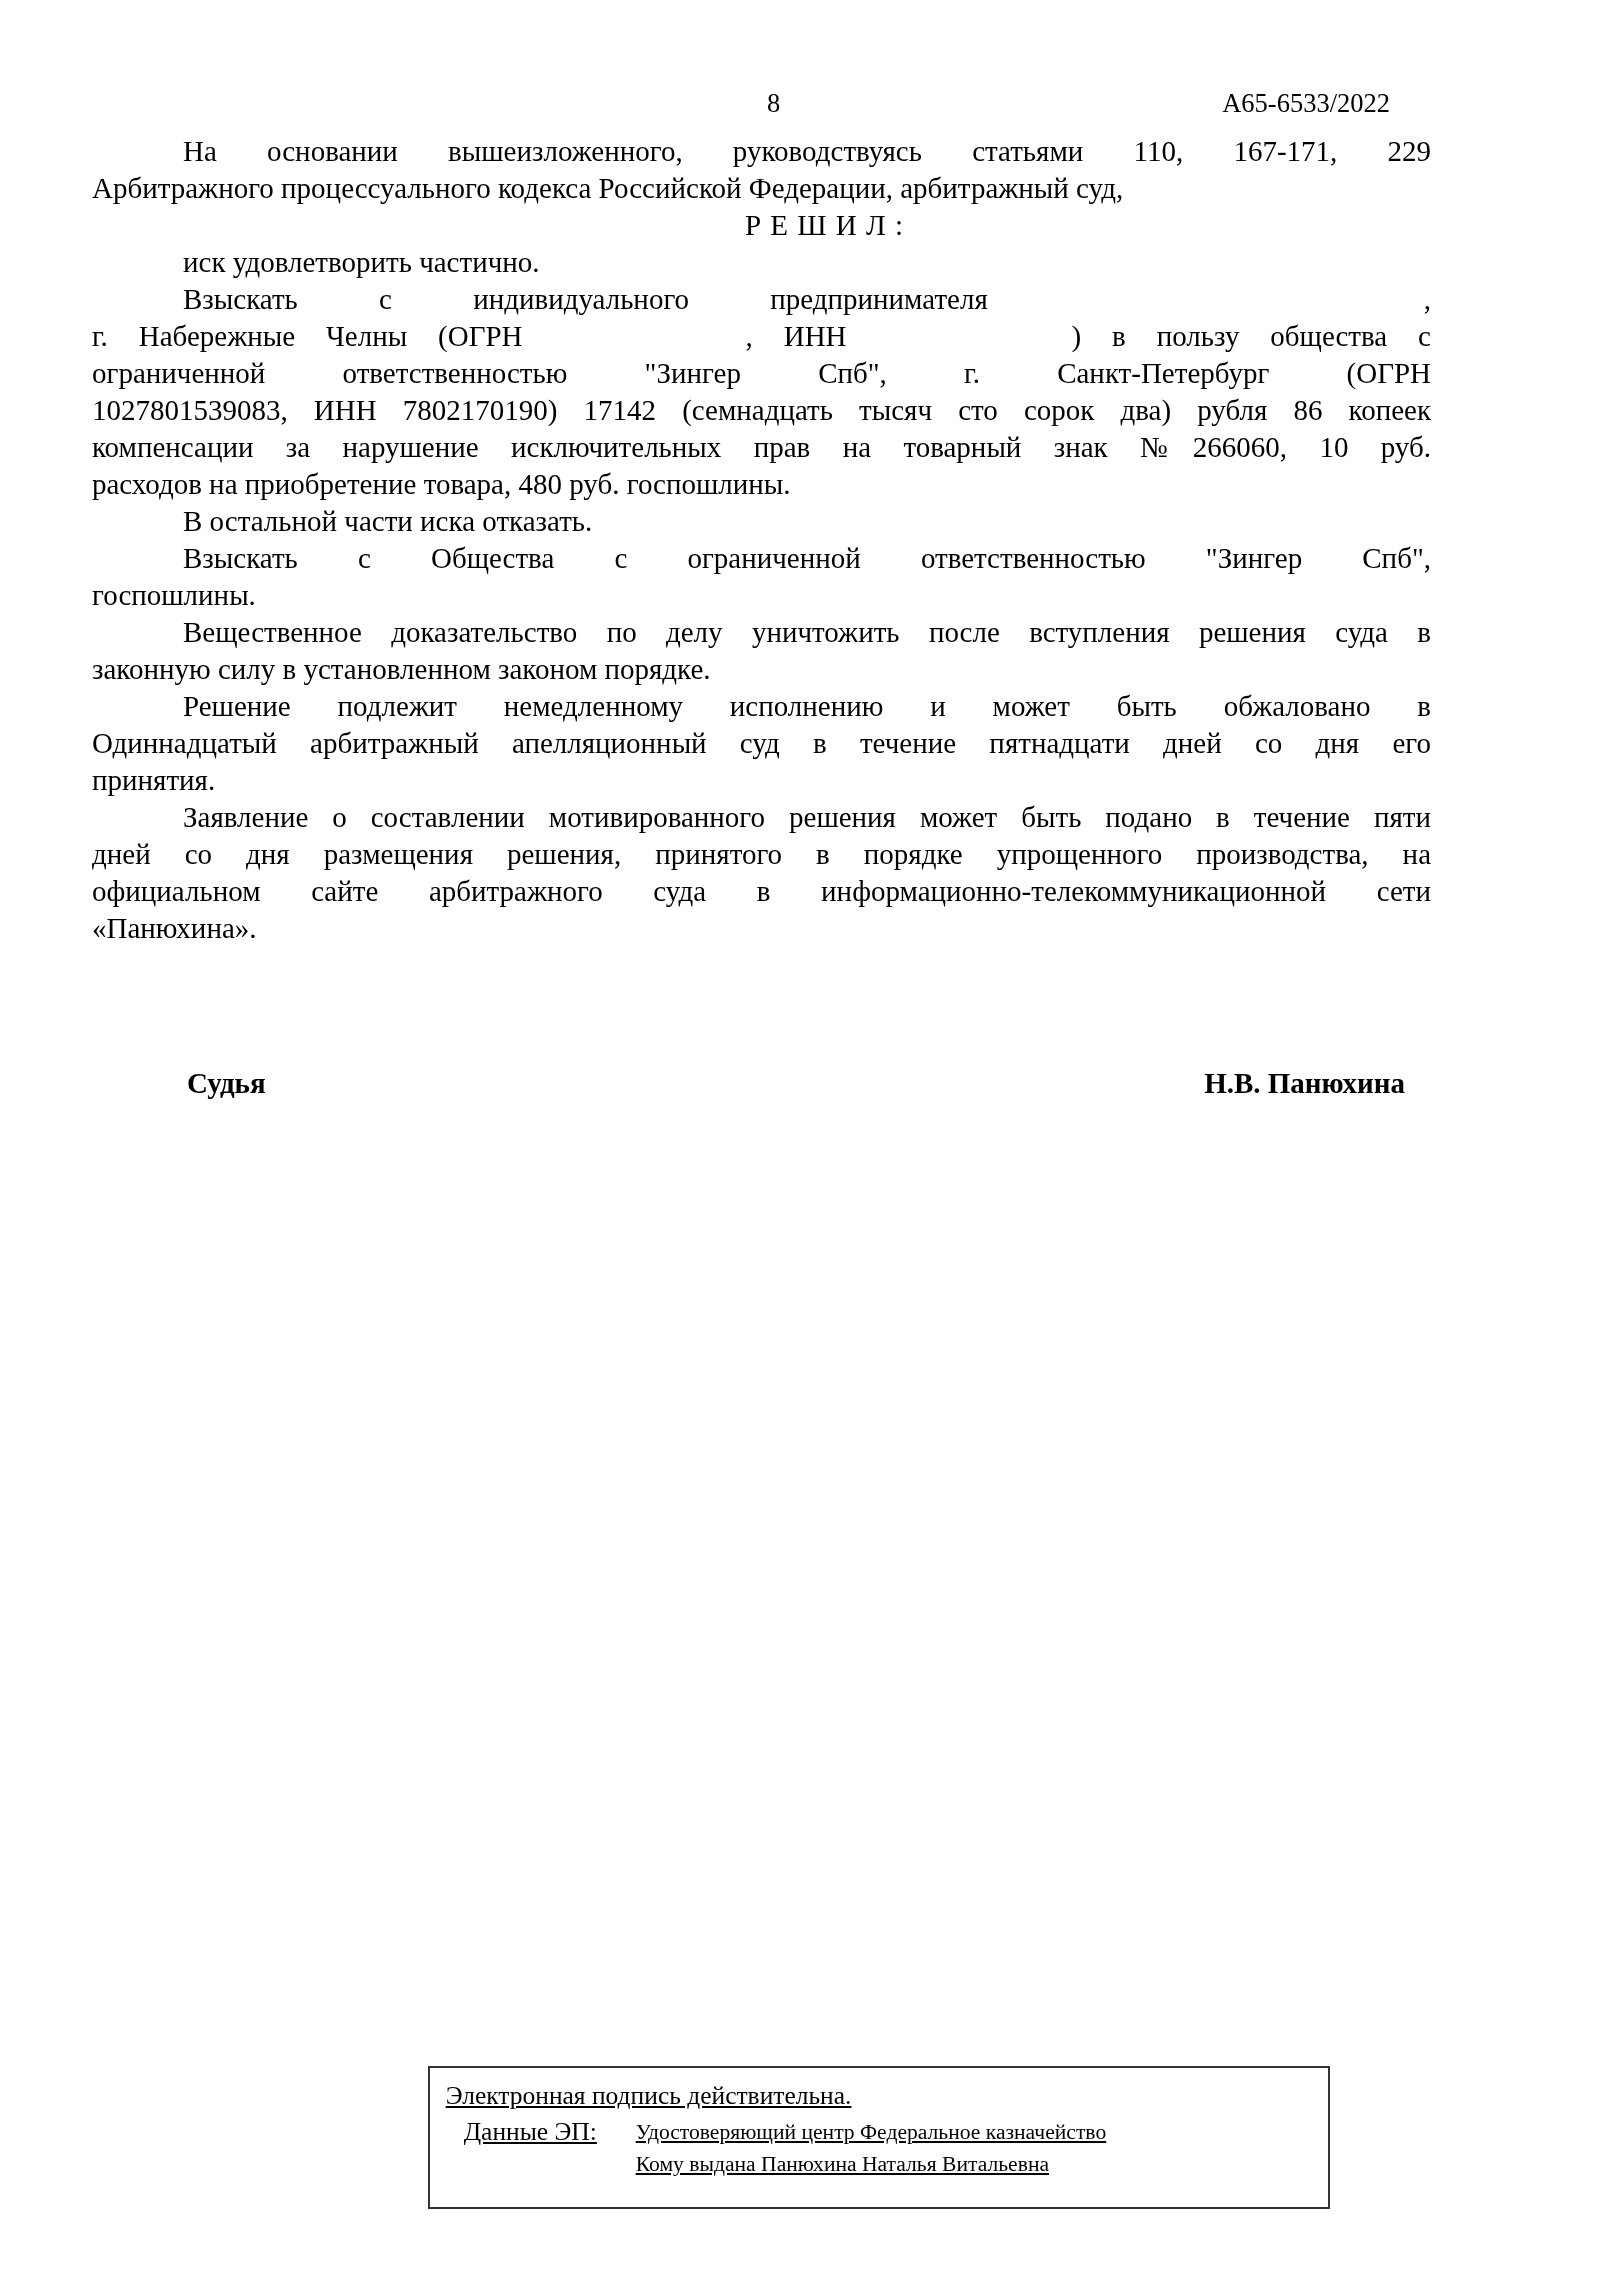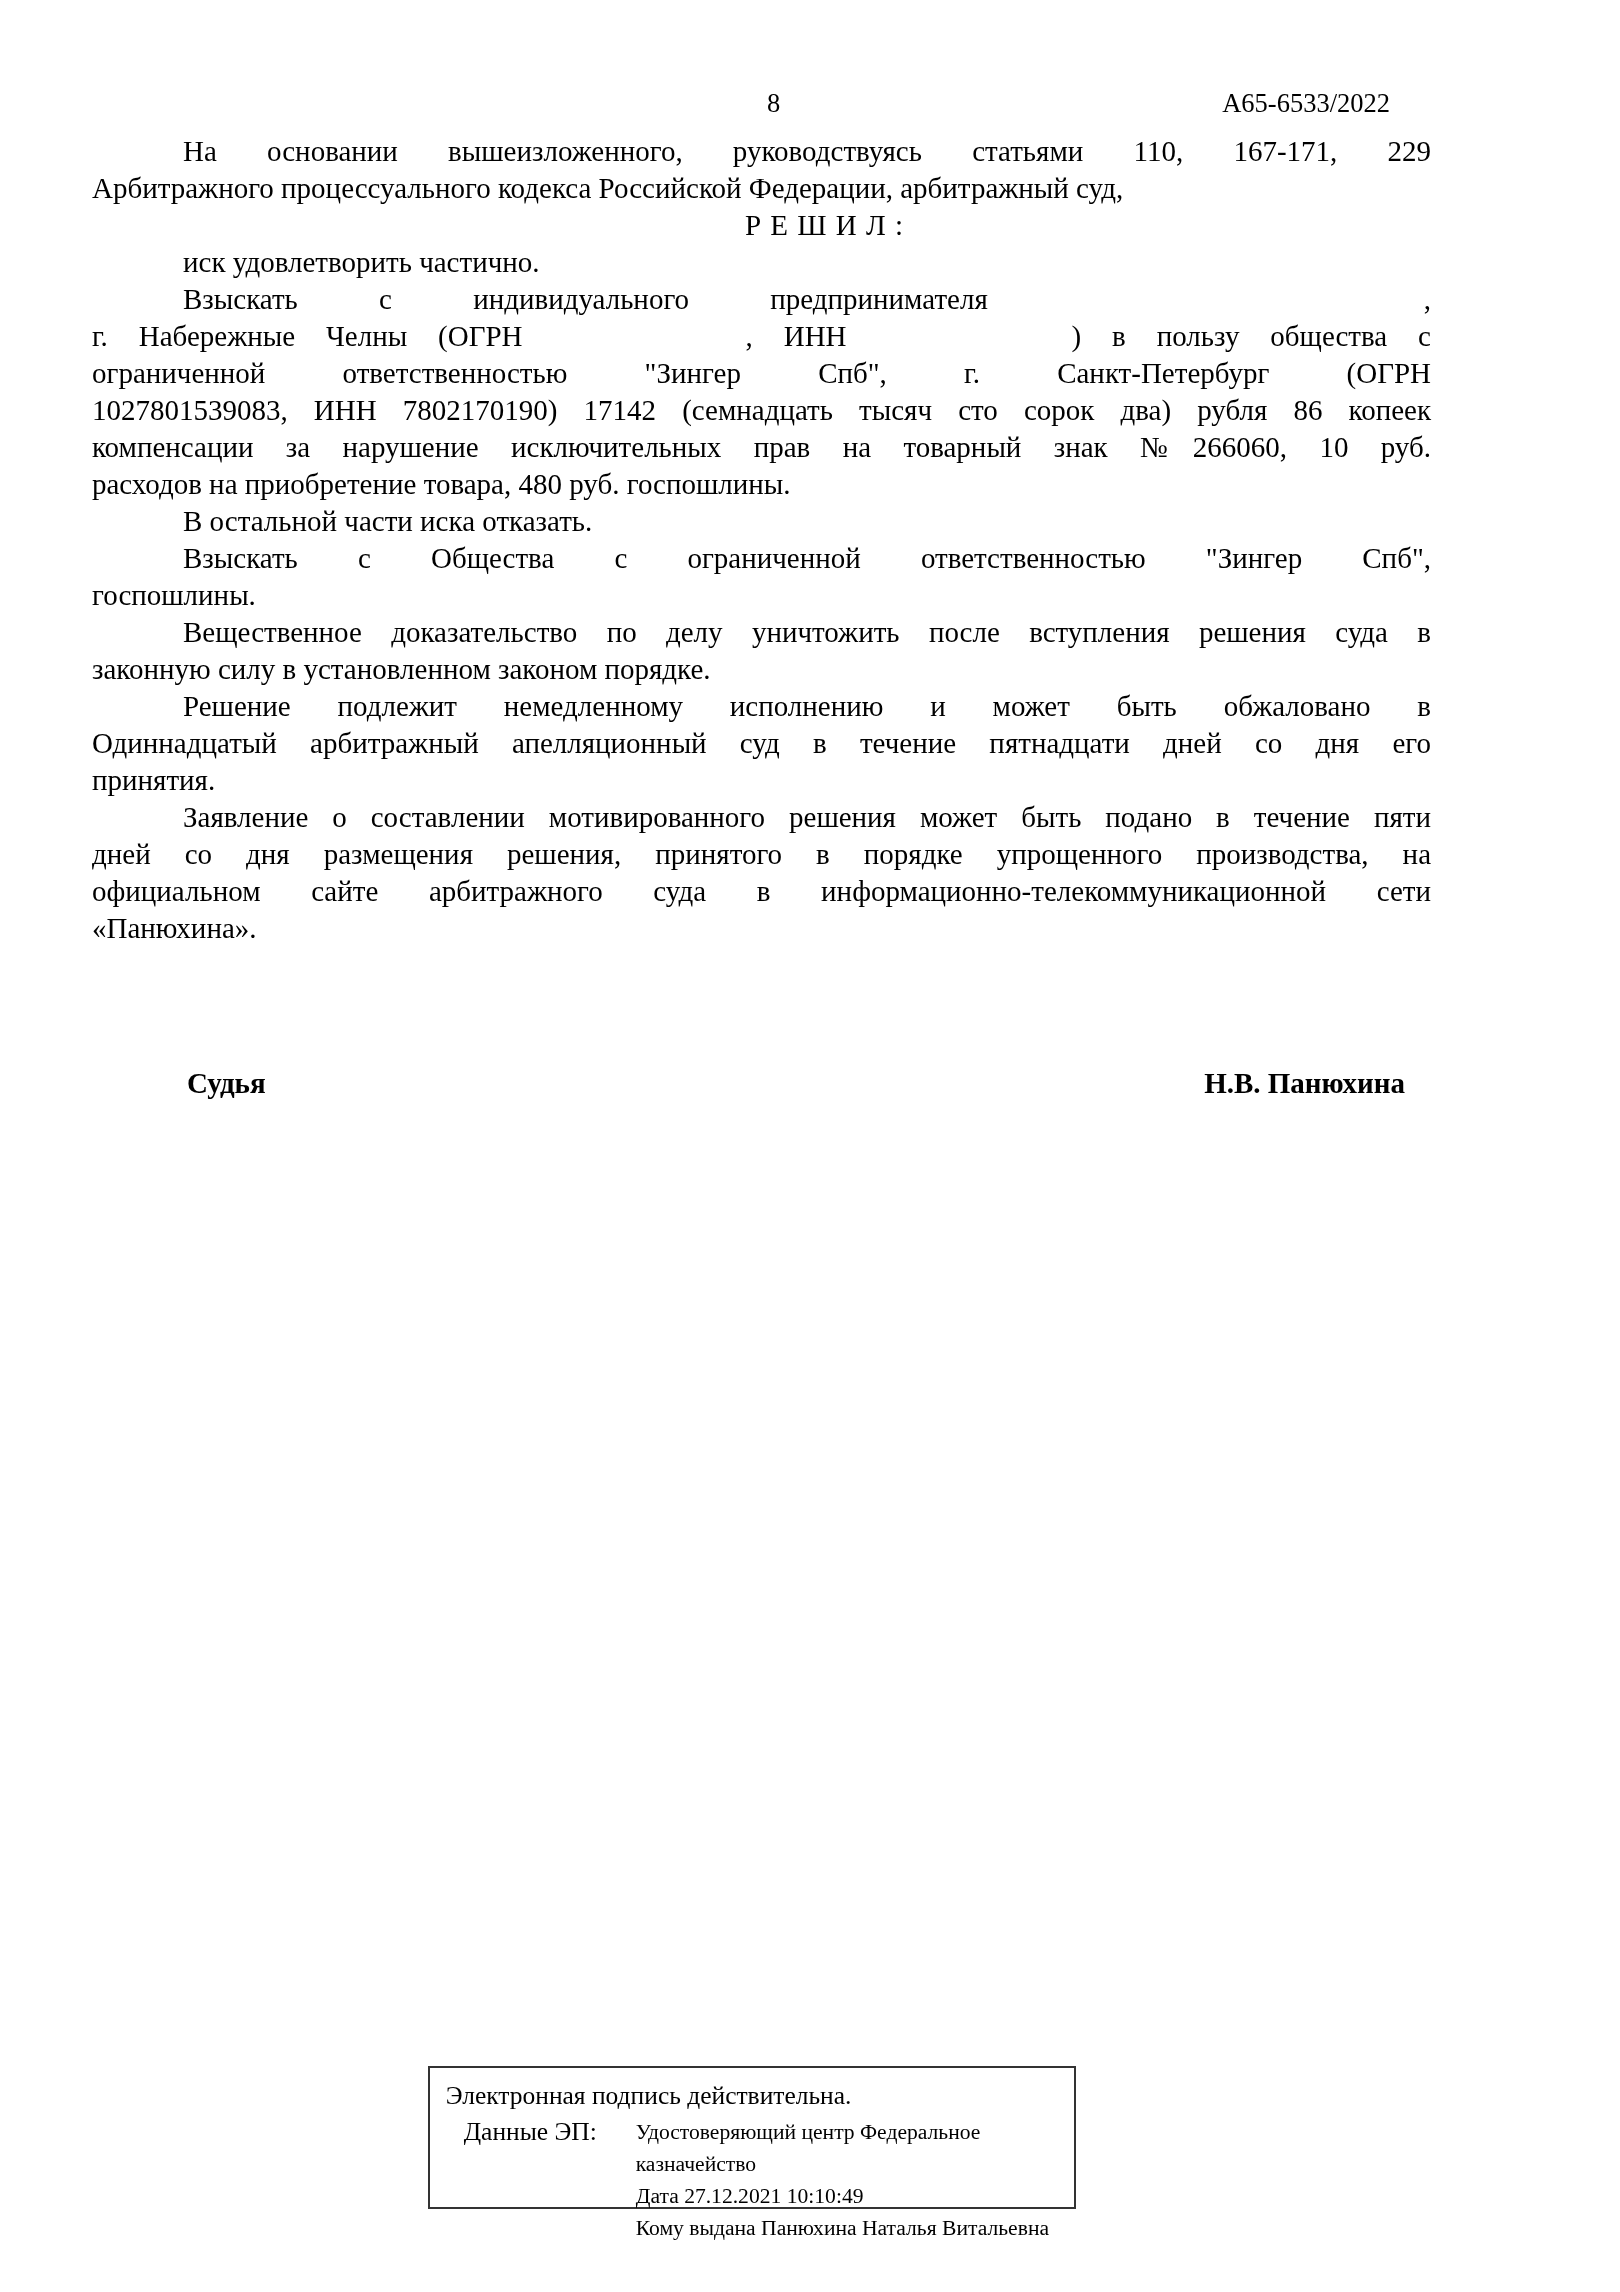--- a/index.html
+++ b/index.html
@@ -34,24 +34,25 @@
   .g228{width:223px;}
   .g230{width:225px;}
   .sigrow{
     position:absolute;left:96px;top:1041px;width:1339px;
     height:39px;font-size:29px;font-weight:bold;line-height:37px;margin-top:24px;
   }
   .sig-label{position:absolute;left:91px;}
   .sig-name{position:absolute;right:30px;}
   .stamp{
     position:absolute;left:428px;top:2066px;
-    width:648px;height:143px;
+    width:902px;height:143px;
     border:2.9px solid #333333;
     box-sizing:border-box;
     padding:10.8px 9.8px 0 15.7px;
+    text-decoration:underline;
   }
   .stamp-valid{font-size:25.5px;line-height:33px;}
   .stamp-row{display:flex;align-items:flex-start;margin-top:3.9px;margin-left:18px;}
   .stamp-label{font-size:25.5px;flex:0 0 172px;line-height:32px;}
   .stamp-details{font-size:21.6px;line-height:32px;}
 </style>
 </head>
 <body>
 
 <div class="page">
@@ -90,20 +91,19 @@
     <span class="sig-label">Судья</span>
     <span class="sig-name">Н.В. Панюхина</span>
   </div>
 
   <div class="stamp">
     <div class="stamp-valid">Электронная подпись действительна.</div>
     <div class="stamp-row">
       <div class="stamp-label">Данные ЭП:</div>
       <div class="stamp-details">
         <div>Удостоверяющий центр Федеральное казначейство</div>
-        <div>Дата 27.12.2021 10:10:49</div>
         <div>Кому выдана Панюхина Наталья Витальевна</div>
       </div>
     </div>
   </div>
 
 </div>
 
 
 </body></html>

